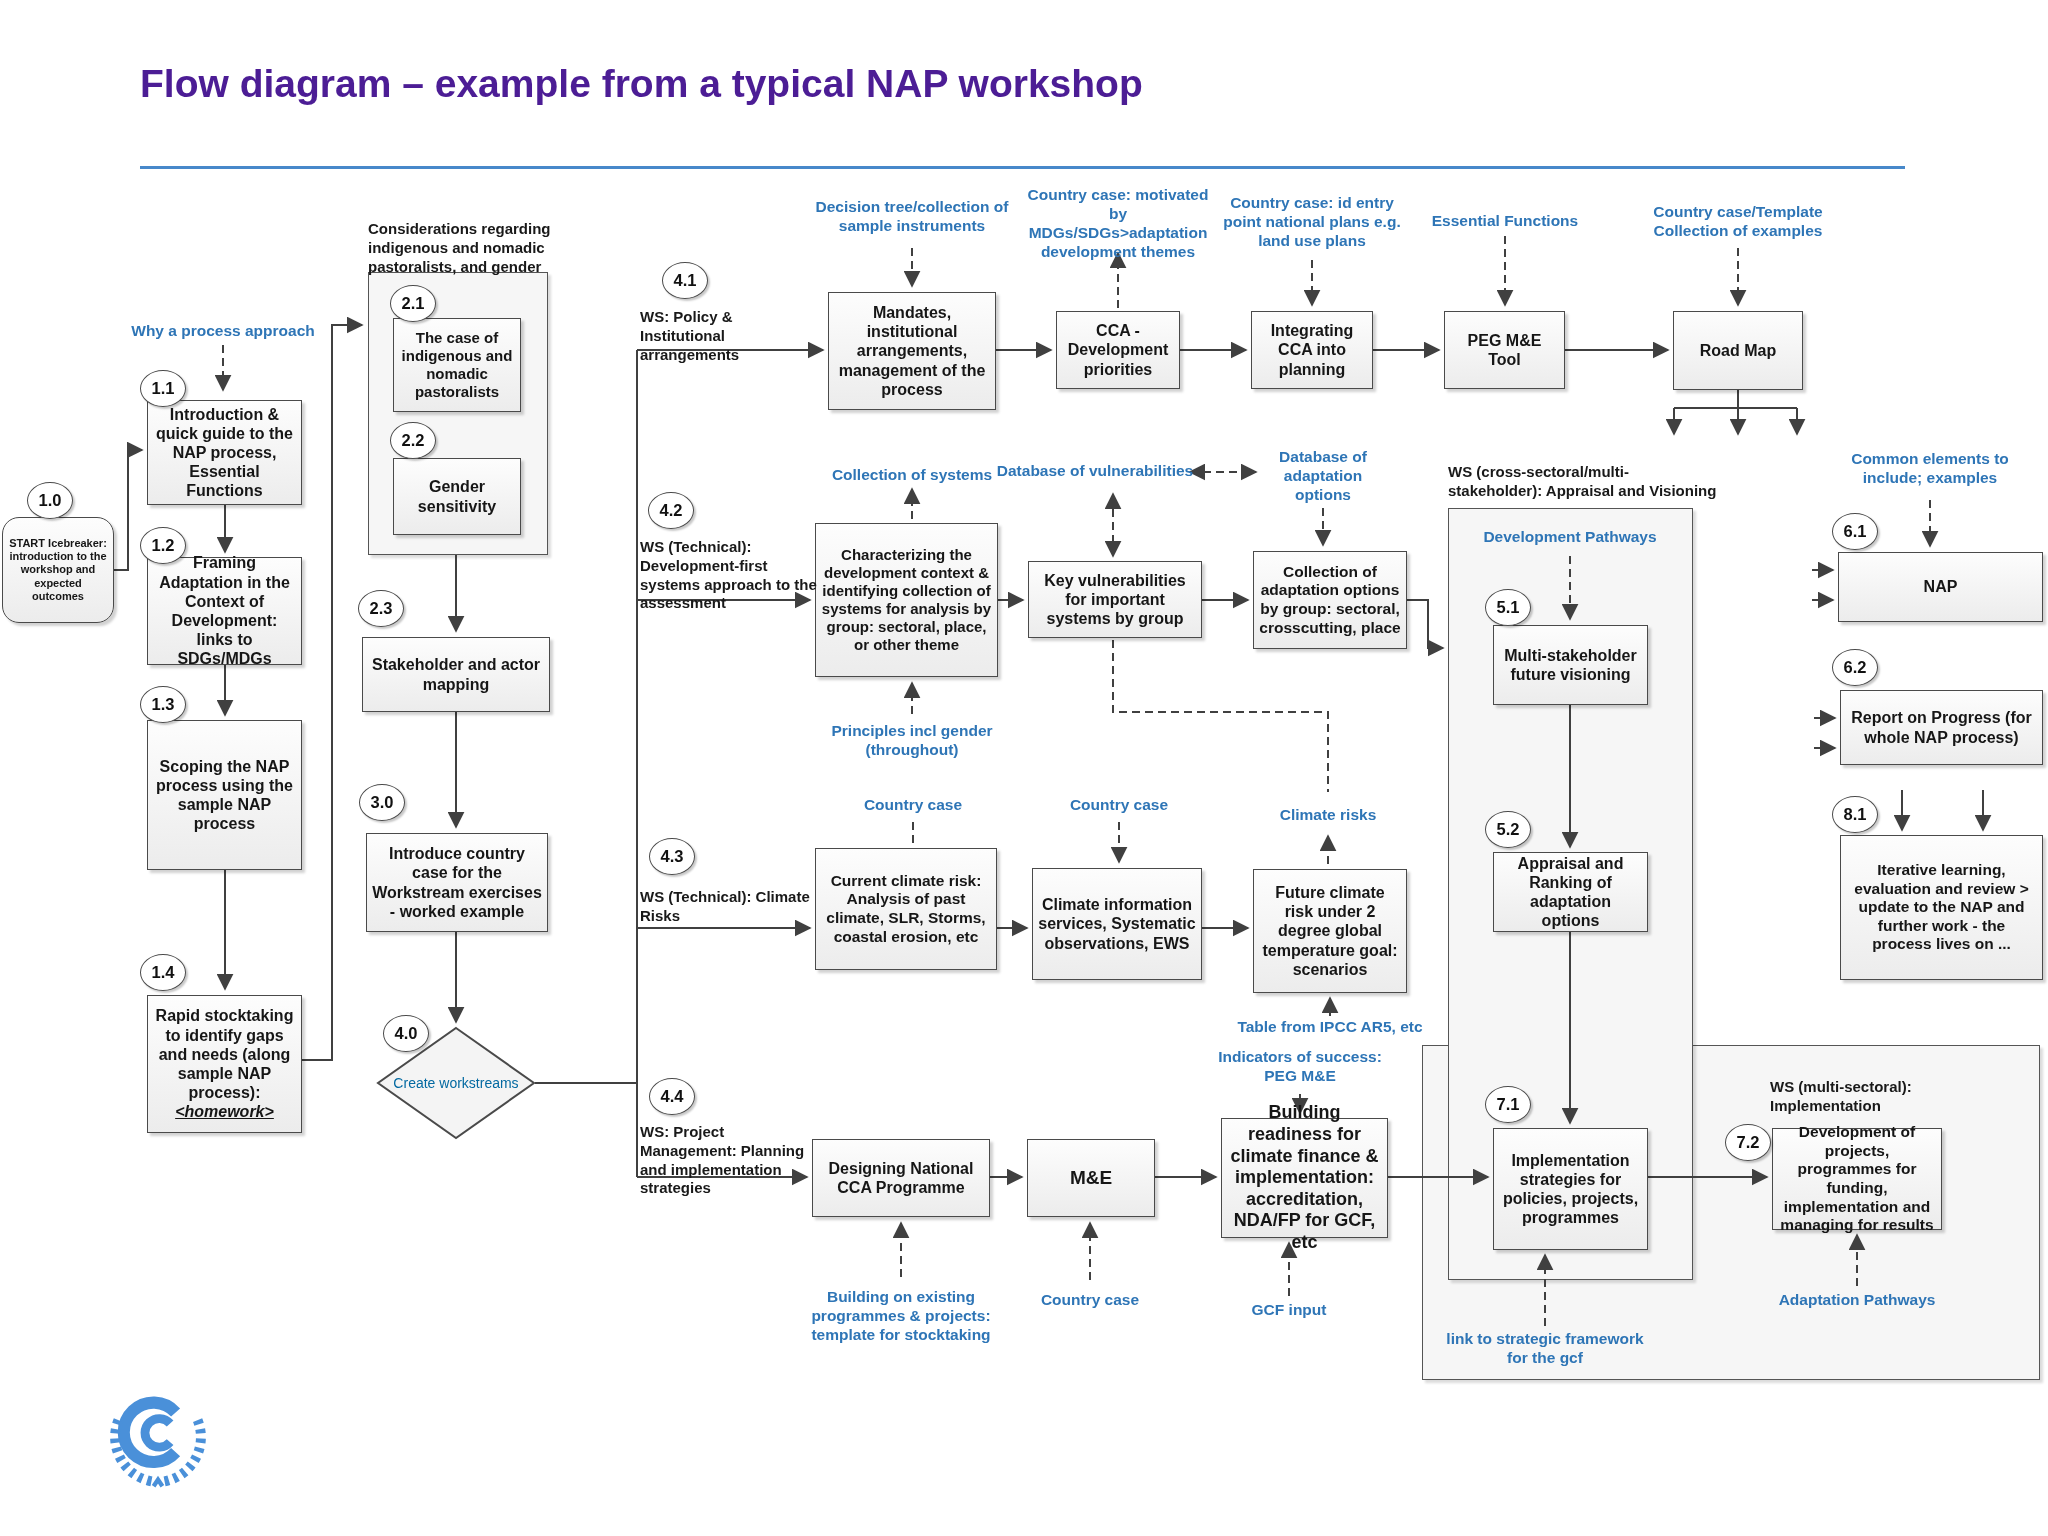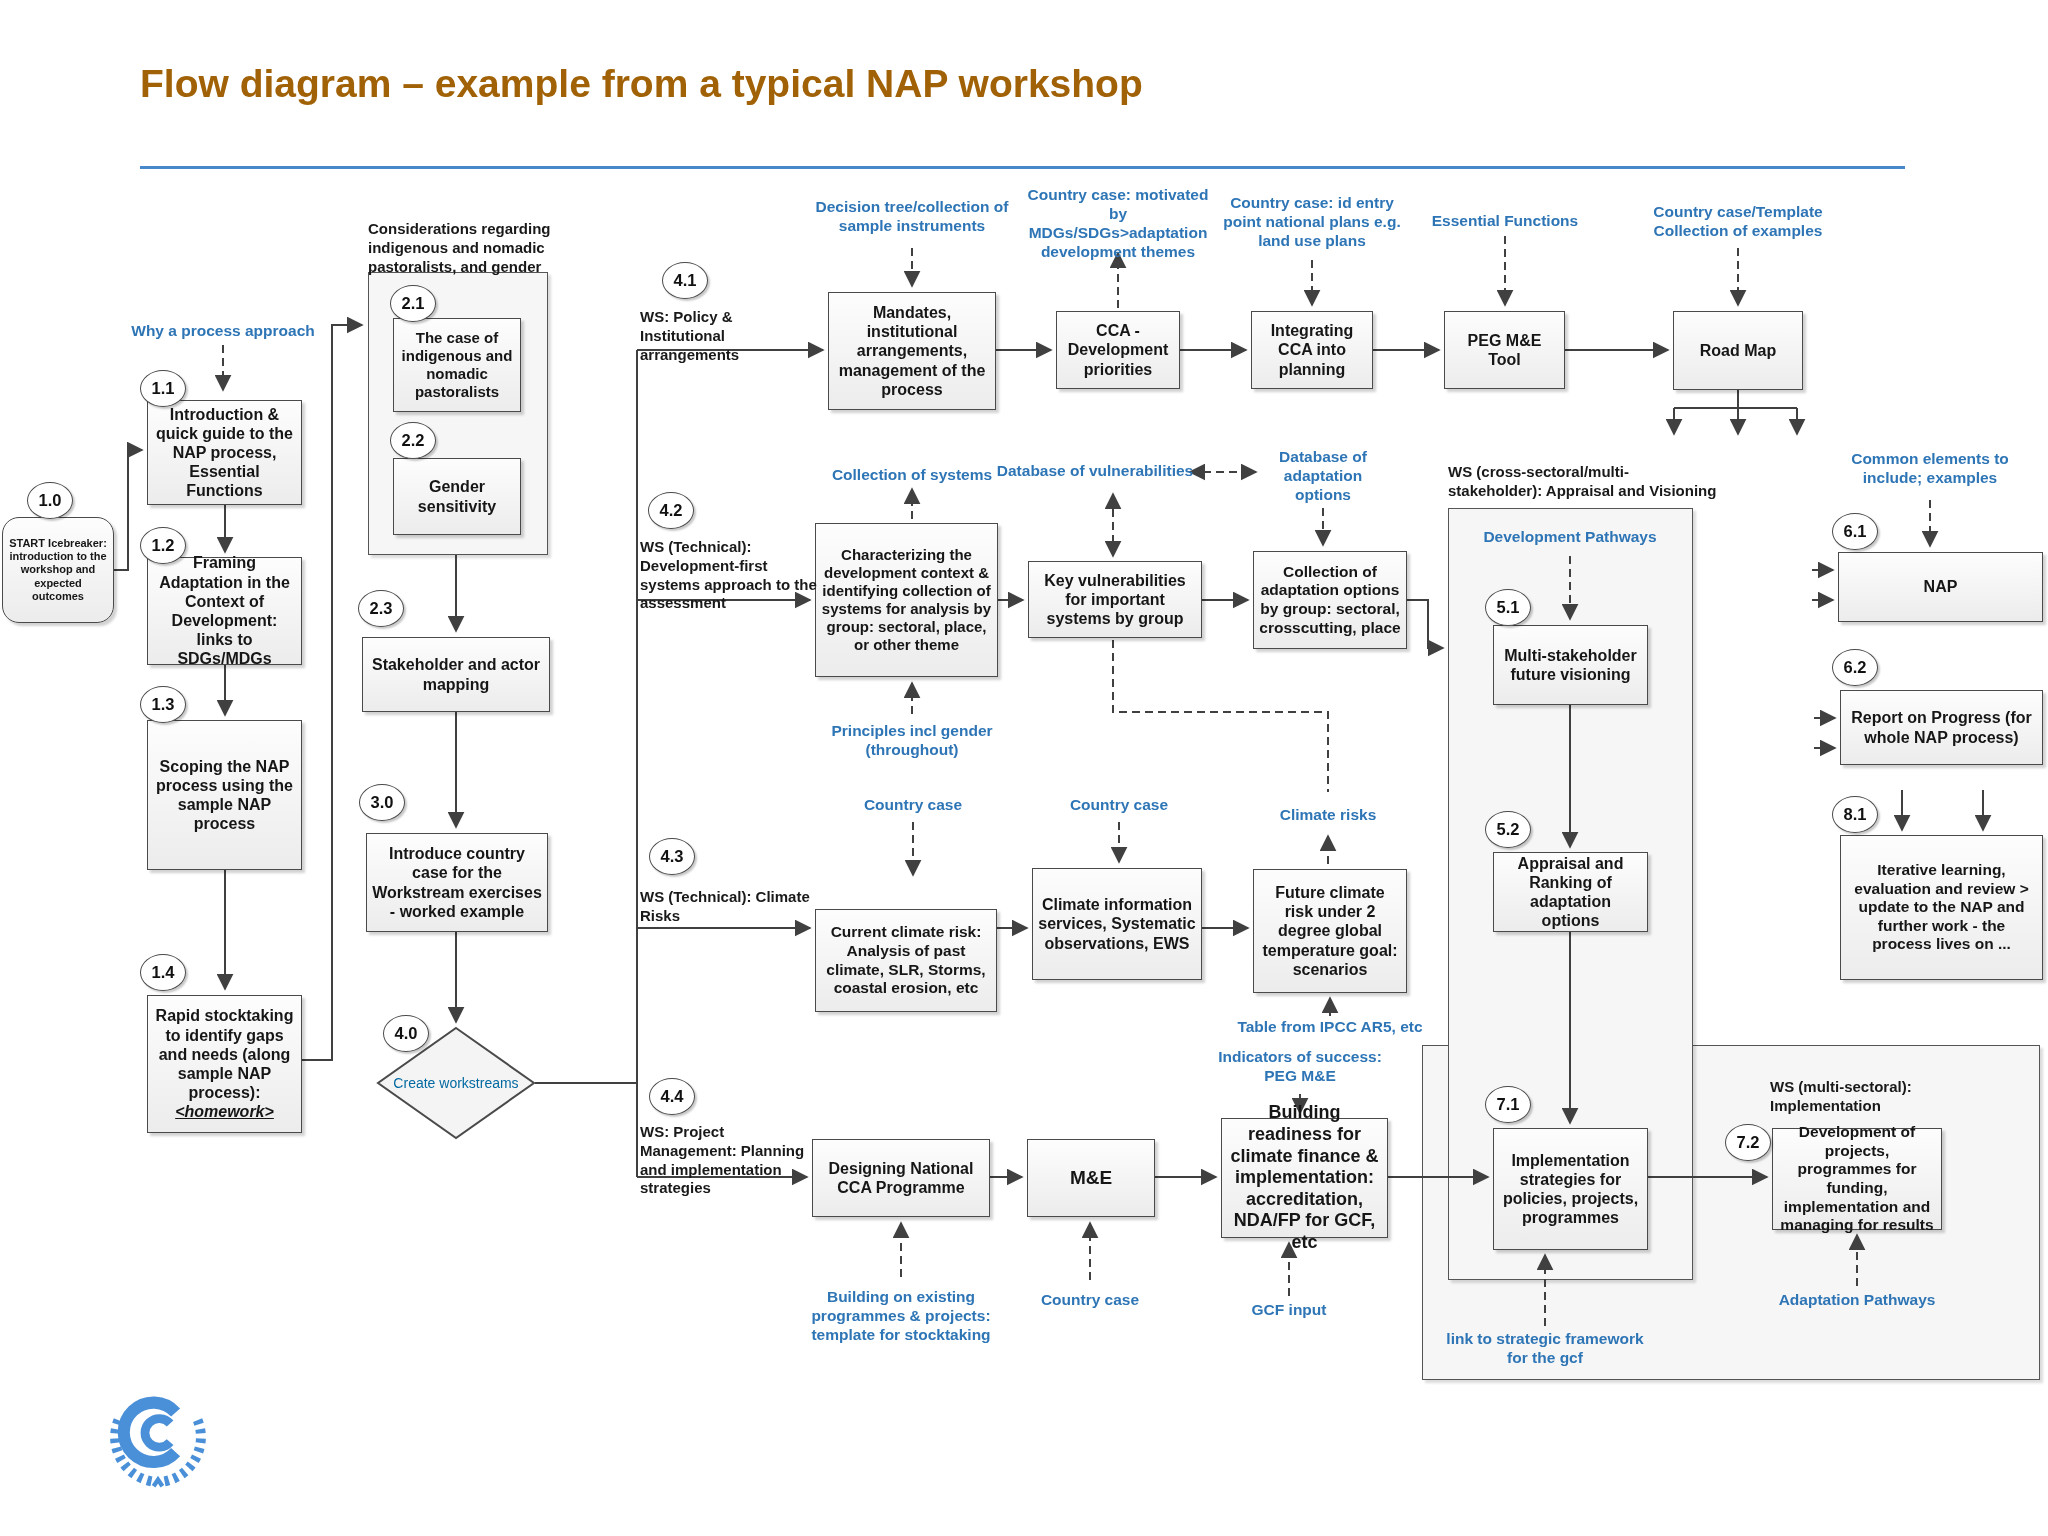--- a/index.html
+++ b/index.html
@@ -1,19 +1,19 @@
 <!DOCTYPE html>
 <html><head>
 <meta charset="utf-8">
 <style>
   html,body { margin:0; padding:0; background:#ffffff; }
   #canvas { position:relative; width:2048px; height:1536px; background:#ffffff;
             font-family:"Liberation Sans", sans-serif; overflow:hidden; }
   .title { position:absolute; left:140px; top:62px; font-size:39px; font-weight:bold;
-           color:#a16207; z-index:11; }
+           color:#4c1d95; z-index:11; }
   .title-rule { position:absolute; left:140px; top:166px; width:1765px; height:3px;
                 background:#4788ca; z-index:11; }
   .box { position:absolute; box-sizing:border-box;
          background:linear-gradient(180deg,#fdfdfd 0%,#ececec 100%);
          border:1.6px solid #4a4a4a; box-shadow:3px 3px 2.5px rgba(0,0,0,0.18);
          display:flex; align-items:center; justify-content:center; text-align:center;
          font-weight:bold; color:#161616; font-size:16px; line-height:1.2;
          padding:3px 5px; z-index:10; }
   .col { flex-direction:column; }
   .ital { font-style:italic;text-decoration:underline; }
@@ -178,21 +178,21 @@
   <div class="box" style="left:815px;top:523px;width:183px;height:154px;font-size:15px">Characterizing the development context &amp; identifying collection of systems for analysis by group: sectoral, place, or other theme</div>
   <div class="box" style="left:1028px;top:561px;width:174px;height:77px">Key vulnerabilities for important systems by group</div>
   <div class="box" style="left:1253px;top:551px;width:154px;height:98px;font-size:15.5px">Collection of adaptation options by group: sectoral, crosscutting, place</div>
 
   <div class="badge" style="left:649px;top:838px">4.3</div>
   <div class="wsl" style="left:640px;top:888px;width:172px">WS (Technical): Climate Risks</div>
   <div class="blue" style="left:813px;top:796px;width:200px">Country case</div>
   <div class="blue" style="left:1019px;top:796px;width:200px">Country case</div>
   <div class="blue" style="left:1228px;top:806px;width:200px">Climate risks</div>
   <div class="blue" style="left:1230px;top:1018px;width:200px">Table from IPCC AR5, etc</div>
-  <div class="box" style="left:815px;top:909px;width:182px;height:103px;font-size:15.5px">Current climate risk: Analysis of past climate, SLR, Storms, coastal erosion, etc</div>
+  <div class="box" style="left:815px;top:848px;width:182px;height:122px;font-size:15.5px">Current climate risk: Analysis of past climate, SLR, Storms, coastal erosion, etc</div>
   <div class="box" style="left:1032px;top:868px;width:170px;height:112px">Climate information services, Systematic observations, EWS</div>
   <div class="box" style="left:1253px;top:869px;width:154px;height:124px">Future climate risk under 2 degree global temperature goal: scenarios</div>
 
   <div class="badge" style="left:649px;top:1078px">4.4</div>
   <div class="wsl" style="left:640px;top:1123px;width:185px">WS: Project Management: Planning and implementation strategies</div>
   <div class="blue" style="left:801px;top:1288px;width:200px">Building on existing programmes &amp; projects: template for stocktaking</div>
   <div class="blue" style="left:990px;top:1291px;width:200px">Country case</div>
   <div class="blue" style="left:1200px;top:1048px;width:200px">Indicators of success: PEG M&amp;E</div>
   <div class="blue" style="left:1189px;top:1301px;width:200px">GCF input</div>
   <div class="box" style="left:812px;top:1139px;width:178px;height:78px">Designing National CCA Programme</div>

